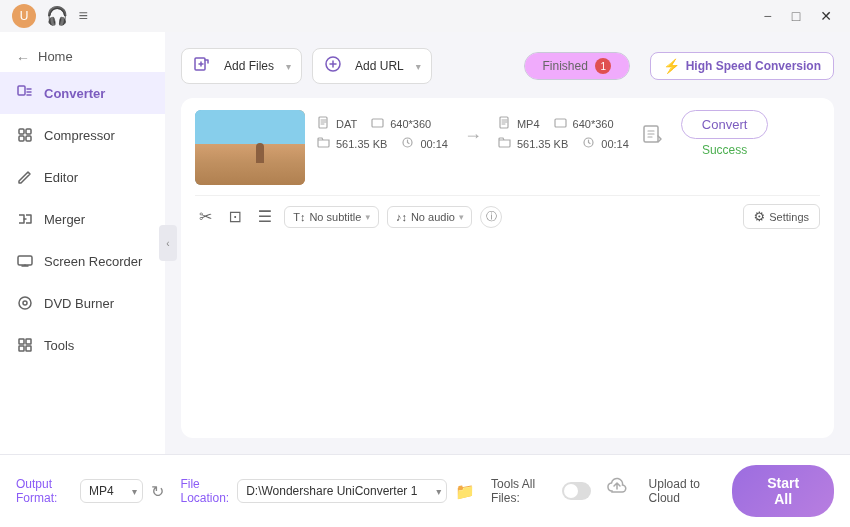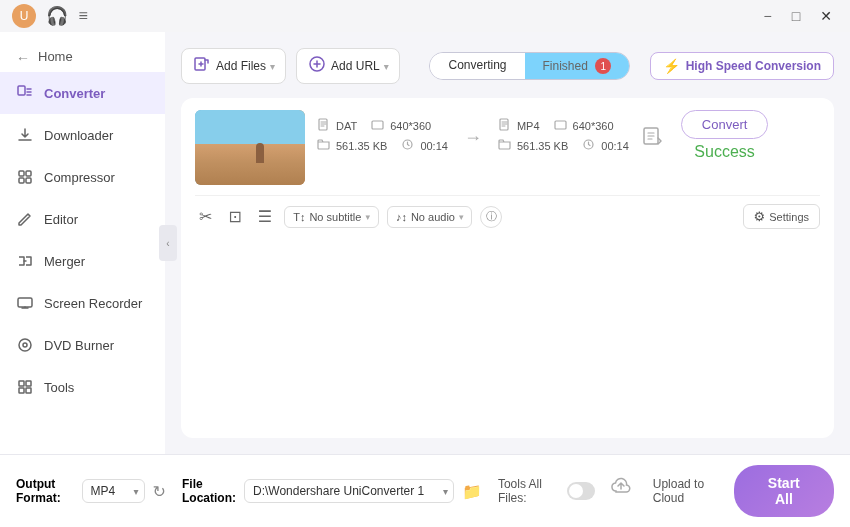--- a/index.html
+++ b/index.html
@@ -107,42 +107,42 @@
     }
 
     
     .toolbar {
       display: flex;
       align-items: center;
       gap: 10px;
       margin-bottom: 14px;
     }
     .tool-btn {
-      display: flex; align-items: center; gap: 4px;
+      display: flex; align-items: center; gap: 12px;
       background: white;
       border: 1px solid #ddd;
       border-radius: 8px;
       padding: 5px 10px;
       cursor: pointer;
       font-size: 12px;
       color: #333;
     }
     .tab-group {
       display: flex;
       border: 1.5px solid #c8c8d8;
       border-radius: 20px;
       overflow: hidden;
       margin-left: auto;
     }
     .tab-item {
       padding: 5px 18px;
       font-size: 12px;
       cursor: pointer;
       color: #666;
-      background: #7dd3fc;
+      background: #f0abfc;
     }
     .tab-item.active {
       background: white;
       color: #333;
       font-weight: 500;
     }
     .tab-badge {
       display: inline-flex; align-items: center; justify-content: center;
       width: 16px; height: 16px;
       background: #e05050;
@@ -233,21 +233,21 @@
       background: white;
       border: 1.5px solid #c8b0e8;
       border-radius: 20px;
       padding: 6px 20px;
       font-size: 13px;
       color: #7c5cbf;
       cursor: pointer;
       font-weight: 500;
     }
     .success-label {
-      font-size: 16px; color: #4caf50; font-weight: 500;
+      font-size: 12px; color: #4caf50; font-weight: 500;
     }
 
     
     .file-actions {
       display: flex; align-items: center; gap: 8px;
       margin-top: 10px;
       padding-top: 8px;
       border-top: 1px solid #f0f0f0;
     }
     .action-icon-btn {
@@ -290,21 +290,21 @@
       padding: 10px 16px;
       display: flex;
       align-items: center;
       gap: 16px;
       flex-shrink: 0;
     }
     .bottom-field {
       display: flex; align-items: center; gap: 8px;
       font-size: 12px; color: #555;
     }
-    .bottom-label { color: #000000; font-weight: 700; }
+    .bottom-label { color: #8b5cf6; font-weight: 400; }
     .bottom-select {
       border: 1px solid #ddd;
       border-radius: 6px;
       padding: 4px 28px 4px 8px;
       font-size: 12px; color: #333;
       cursor: pointer;
       background: white;
       appearance: none;
       -webkit-appearance: none;
       position: relative;
@@ -382,29 +382,20 @@
     <div class="sidebar-item active">
       <span class="icon">
         <svg width="18" height="18" viewBox="0 0 18 18" fill="none">
           <rect x="2" y="2" width="7" height="9" rx="1" stroke="#7c5cbf" stroke-width="1.5" fill="none"></rect>
           <path d="M11 5h4M11 8h4M11 11h4" stroke="#7c5cbf" stroke-width="1.5" stroke-linecap="round"></path>
         </svg>
       </span>
       <span>Converter</span>
     </div>
 
-    <div class="sidebar-item">
-      <span class="icon">
-        <svg width="18" height="18" viewBox="0 0 18 18" fill="none">
-          <path d="M9 3v8M6 8l3 3 3-3" stroke="#666" stroke-width="1.5" stroke-linecap="round" stroke-linejoin="round"></path>
-          <path d="M3 14h12" stroke="#666" stroke-width="1.5" stroke-linecap="round"></path>
-        </svg>
-      </span>
-      <span>Downloader</span>
-    </div>
 
     <div class="sidebar-item">
       <span class="icon">
         <svg width="18" height="18" viewBox="0 0 18 18" fill="none">
           <rect x="3" y="3" width="5" height="5" rx="1" stroke="#666" stroke-width="1.5" fill="none"></rect>
           <rect x="10" y="3" width="5" height="5" rx="1" stroke="#666" stroke-width="1.5" fill="none"></rect>
           <rect x="3" y="10" width="5" height="5" rx="1" stroke="#666" stroke-width="1.5" fill="none"></rect>
           <rect x="10" y="10" width="5" height="5" rx="1" stroke="#666" stroke-width="1.5" fill="none"></rect>
         </svg>
       </span>
@@ -486,23 +477,20 @@
           <svg width="20" height="20" viewBox="0 0 20 20" fill="none">
             <circle cx="10" cy="10" r="7" stroke="#7c5cbf" stroke-width="1.5" fill="none"></circle>
             <path d="M10 7v6M7 10h6" stroke="#7c5cbf" stroke-width="1.5" stroke-linecap="round"></path>
           </svg>
         </span>
         <span>Add URL</span>
         <span style="font-size:10px;color:#aaa;">▾</span>
       </button>
 
       <div class="tab-group">
-        <div class="tab-item active">
-          <span>Converting</span>
-        </div>
         <div class="tab-item">
           <span>Finished</span>
           <span class="tab-badge">1</span>
         </div>
       </div>
 
       <button class="speed-btn">
         <span class="speed-icon">⚡</span>
         <span>High Speed Conversion</span>
       </button>

